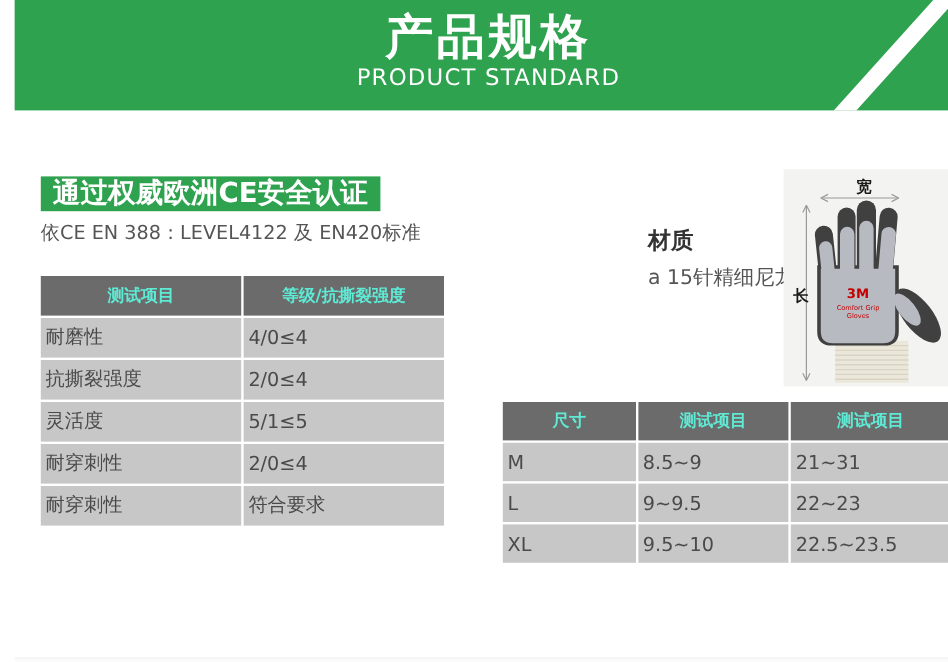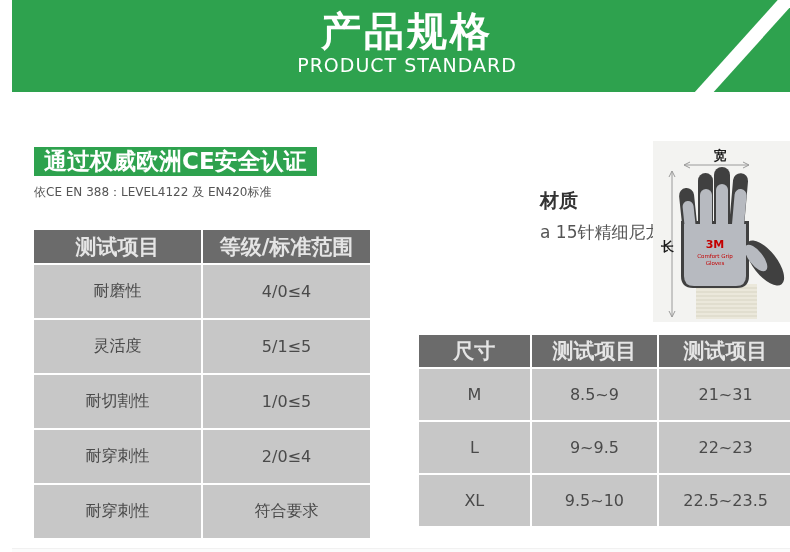--- a/index.html
+++ b/index.html
@@ -34,36 +34,36 @@
     background:#fff;transform:rotate(42deg);
   }
 
   
   .cert-badge{
     position:absolute;left:22px;top:147px;height:29px;line-height:29px;
     background:var(--green);color:#fff;font-size:23px;font-weight:bold;
     padding:0 10px;white-space:nowrap;
   }
   .cert-standard{
-    position:absolute;left:22px;top:184px;font-size:12px;color:var(--body-text);
+    position:absolute;left:22px;top:184px;font-size:16px;color:var(--body-text);
     white-space:nowrap;
   }
 
   
   table.gray-table{
     position:absolute;border-collapse:separate;border-spacing:2px;
     table-layout:fixed;
   }
   table.gray-table th{
-    background:var(--header-gray);color:#e5e5e5;font-size:21px;font-weight:bold;
+    background:var(--header-gray);color:#5eead4;font-size:14px;font-weight:bold;
     text-align:center;padding:0;
   }
   table.gray-table td{
     background:var(--row-gray);color:var(--cell-text);font-size:16px;
-    text-align:center;padding:16px;
+    padding:4px;
   }
   .test-table{left:20px;top:228px;width:340px;}
   .test-table th,.test-table td{height:33px;}
   .size-table{left:405px;top:333px;width:377px;}
   .size-table th,.size-table td{height:32px;}
 
   
   .material-title{
     position:absolute;left:528px;top:188px;font-size:19px;font-weight:bold;color:#333;
   }
@@ -100,35 +100,35 @@
   <div class="cert-standard">依CE EN 388：LEVEL4122 及 EN420标准</div>
 
   <table class="gray-table test-table">
     <colgroup>
         <col style="width:50%">
         <col style="width:50%">
       </colgroup>
   <thead>
         <tr>
           <th>测试项目</th>
-          <th>等级/标准范围</th>
+          <th>等级/抗撕裂强度</th>
         </tr>
       </thead>
       <tbody>
         <tr>
           <td>耐磨性</td>
           <td>4/0≤4</td>
         </tr>
         <tr>
+          <td>抗撕裂强度</td>
+          <td>2/0≤4</td>
+        </tr>
+        <tr>
           <td>灵活度</td>
           <td>5/1≤5</td>
-        </tr>
-        <tr>
-          <td>耐切割性</td>
-          <td>1/0≤5</td>
         </tr>
         <tr>
           <td>耐穿刺性</td>
           <td>2/0≤4</td>
         </tr>
         <tr>
           <td>耐穿刺性</td>
           <td>符合要求</td>
         </tr>
       </tbody>

